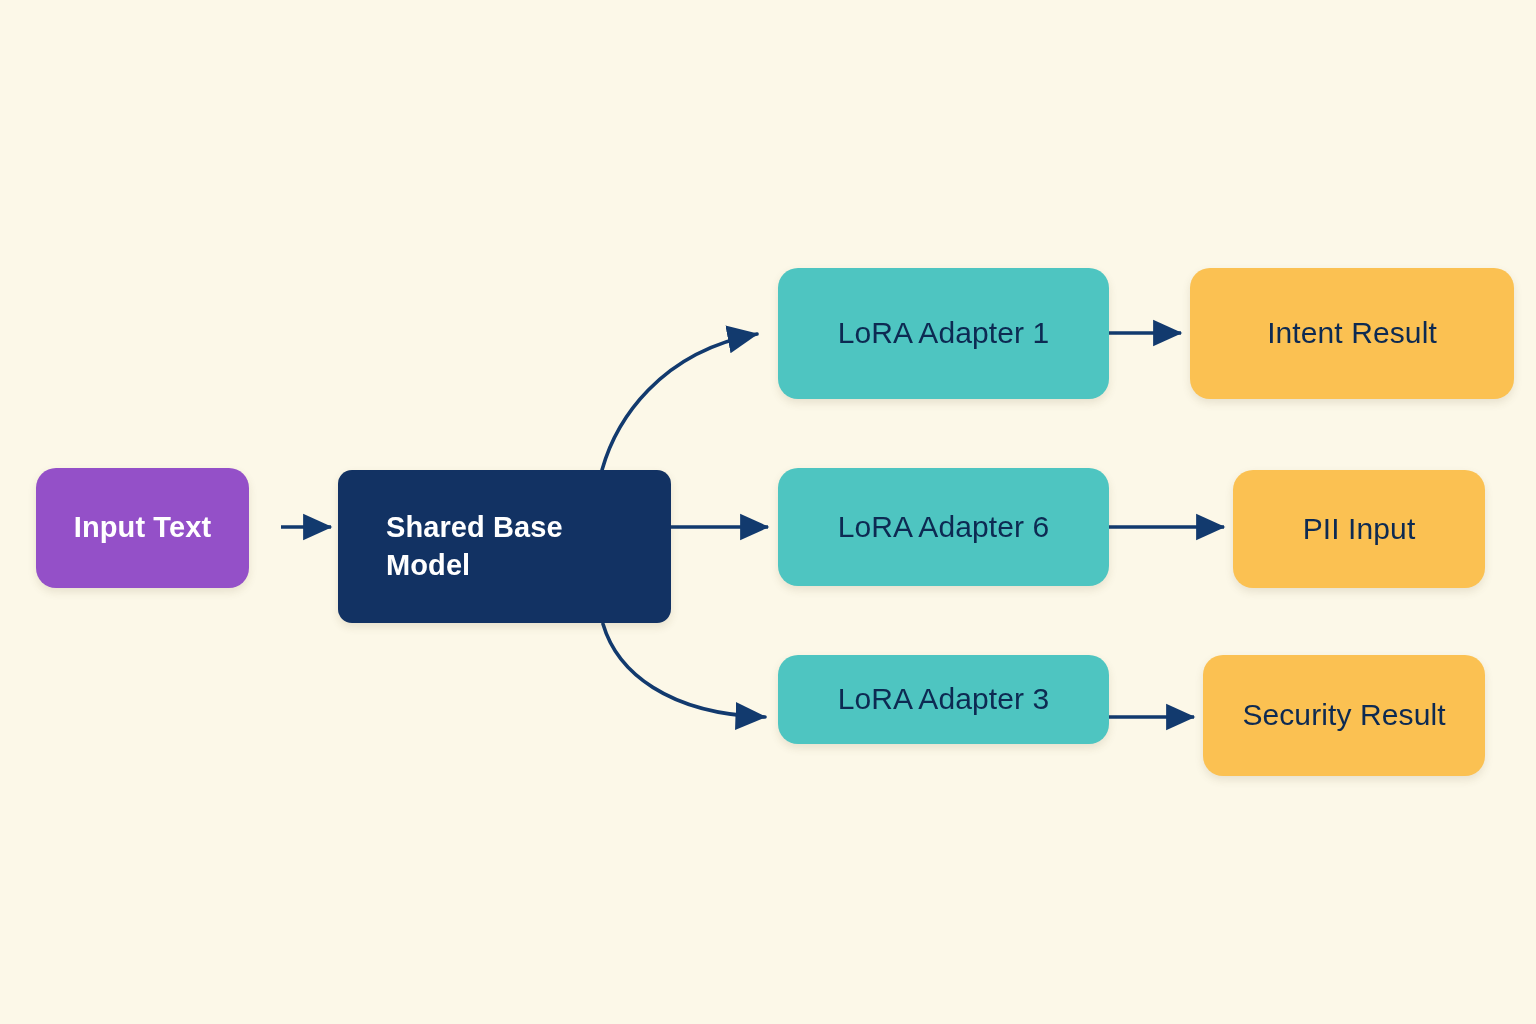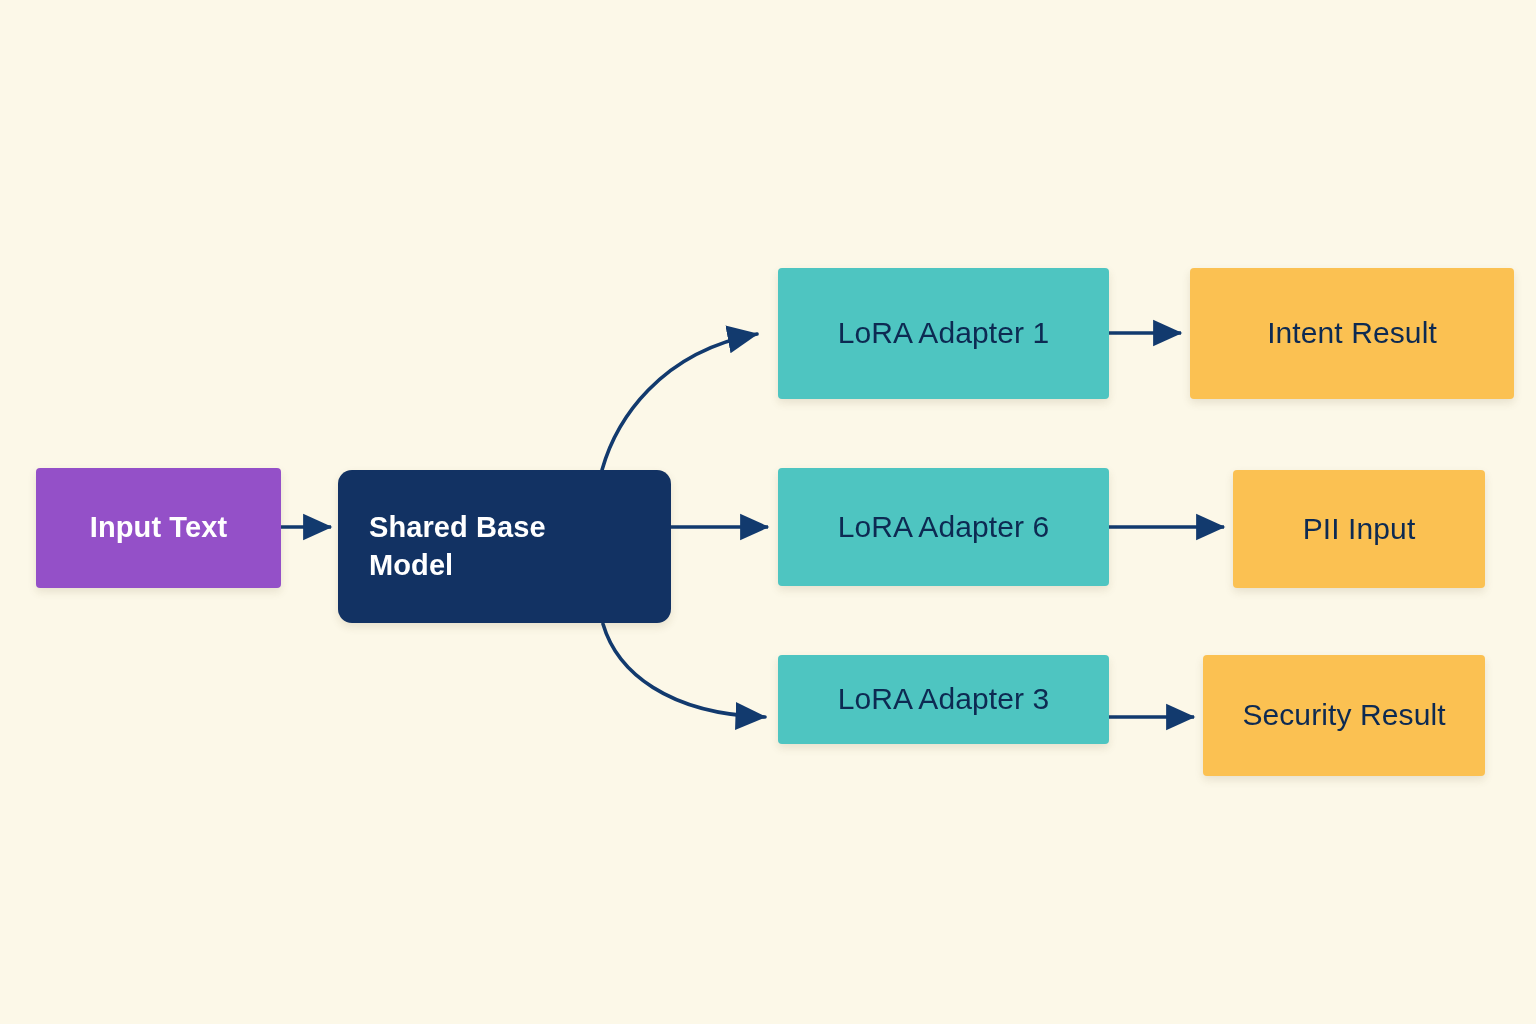--- a/index.html
+++ b/index.html
@@ -18,54 +18,54 @@
     position: relative;
     width: 1536px;
     height: 1024px;
     background: #FCF8E8;
   }
   .node {
     position: absolute;
     box-sizing: border-box;
     display: flex;
     align-items: center;
-    border-radius: 4px;
+    border-radius: 20px;
     box-shadow: 0 4px 9px rgba(90, 80, 40, 0.13);
     z-index: 3;
   }
   .node .node-label {
     width: 100%;
     line-height: 1.28;
     letter-spacing: 0.1px;
   }
   
   .node-input {
     left: 36px;
     top: 468px;
-    width: 245px;
+    width: 213px;
     height: 120px;
     background: #9450C8;
     justify-content: center;
   }
   .node-input .node-label {
     color: #FFFFFF;
     font-size: 29px;
     font-weight: 600;
     text-align: center;
   }
   
   .node-base {
     left: 338px;
     top: 470px;
     width: 333px;
     height: 153px;
     background: #123263;
     border-radius: 14px;
     justify-content: center;
-    padding-left: 31px;
+    padding-left: 48px;
   }
   .node-base .node-label {
     color: #FFFFFF;
     font-size: 29px;
     font-weight: 600;
     text-align: left;
     white-space: pre-line;
   }
   
   .node-adapter {

